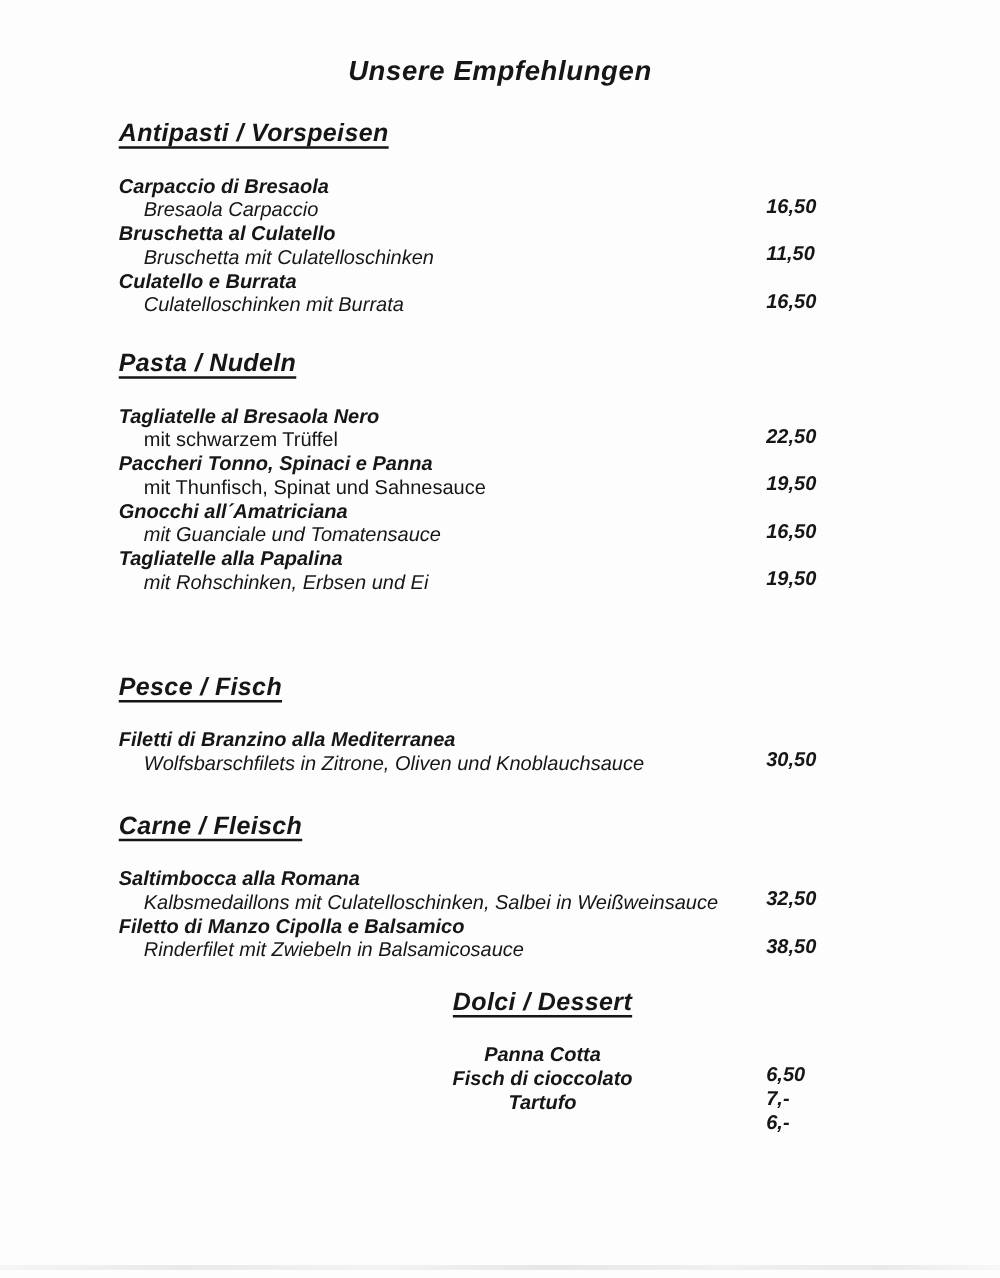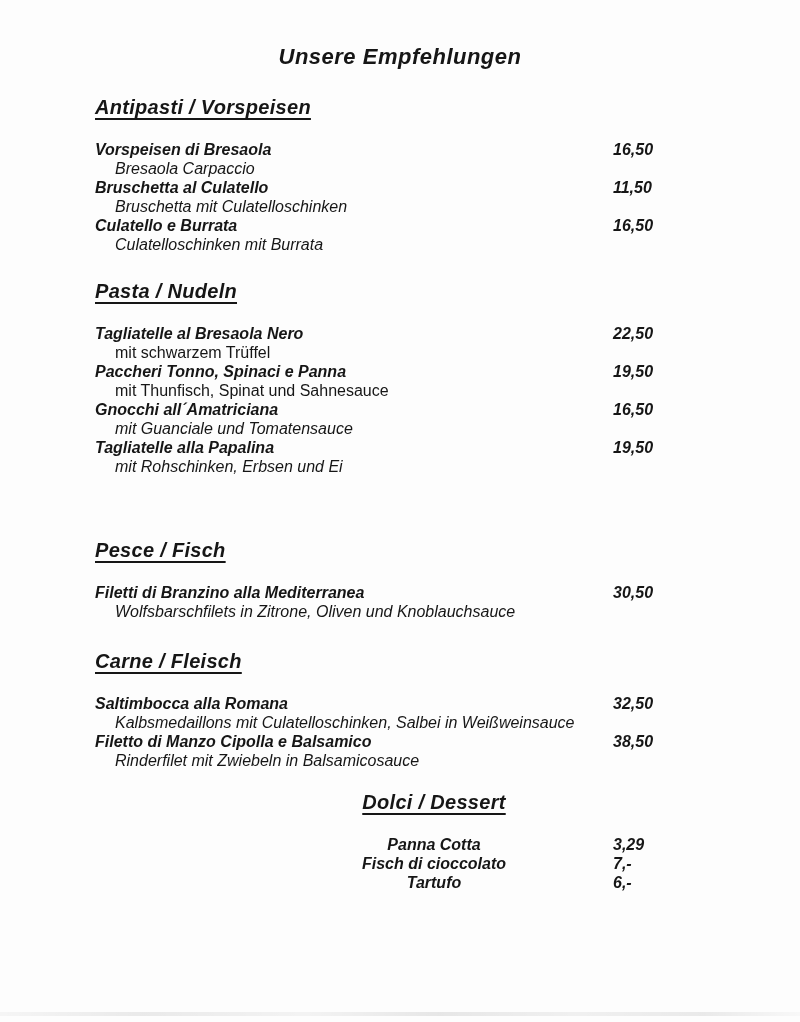--- a/index.html
+++ b/index.html
@@ -54,21 +54,21 @@
     display: block;
     font-size: 16px;
     font-weight: bold;
     font-style: italic;
     line-height: 19px;
     white-space: nowrap;
   }
   .item-price {
     position: absolute;
     left: 518px;
-    top: 0;
+    top: 16px;
     font-size: 16px;
     font-weight: bold;
     font-style: italic;
     line-height: 19px;
     white-space: nowrap;
   }
   .item-description {
     font-size: 16px;
     font-weight: normal;
     font-style: normal;
@@ -98,21 +98,21 @@
 
 <div class="page">
   <h1 class="page-title">Unsere Empfehlungen</h1>
   <div class="menu-body">
     <div id="sections-root">
         <section class="menu-section">
           <h2 class="section-heading">Antipasti / Vorspeisen</h2>
           <div>
             <div class="menu-item">
               <div class="item-name-row">
-                <span class="item-name">Vorspeisen di Bresaola</span>
+                <span class="item-name">Carpaccio di Bresaola</span>
                 <span class="item-price">16,50</span>
               </div>
               <div class="item-description italic">Bresaola Carpaccio</div>
             </div>
             <div class="menu-item">
               <div class="item-name-row">
                 <span class="item-name">Bruschetta al Culatello</span>
                 <span class="item-price">11,50</span>
               </div>
               <div class="item-description italic">Bruschetta mit Culatelloschinken</div>
@@ -189,21 +189,21 @@
               <div class="item-description italic">Rinderfilet mit Zwiebeln in Balsamicosauce</div>
             </div>
           </div>
         </section>
         <section class="menu-section">
           <h2 class="section-heading">Dolci / Dessert</h2>
           <div>
             <div class="menu-item">
               <div class="item-name-row">
                 <span class="item-name">Panna Cotta</span>
-                <span class="item-price">3,29</span>
+                <span class="item-price">6,50</span>
               </div>
             </div>
             <div class="menu-item">
               <div class="item-name-row">
                 <span class="item-name">Fisch di cioccolato</span>
                 <span class="item-price">7,-</span>
               </div>
             </div>
             <div class="menu-item">
               <div class="item-name-row">

